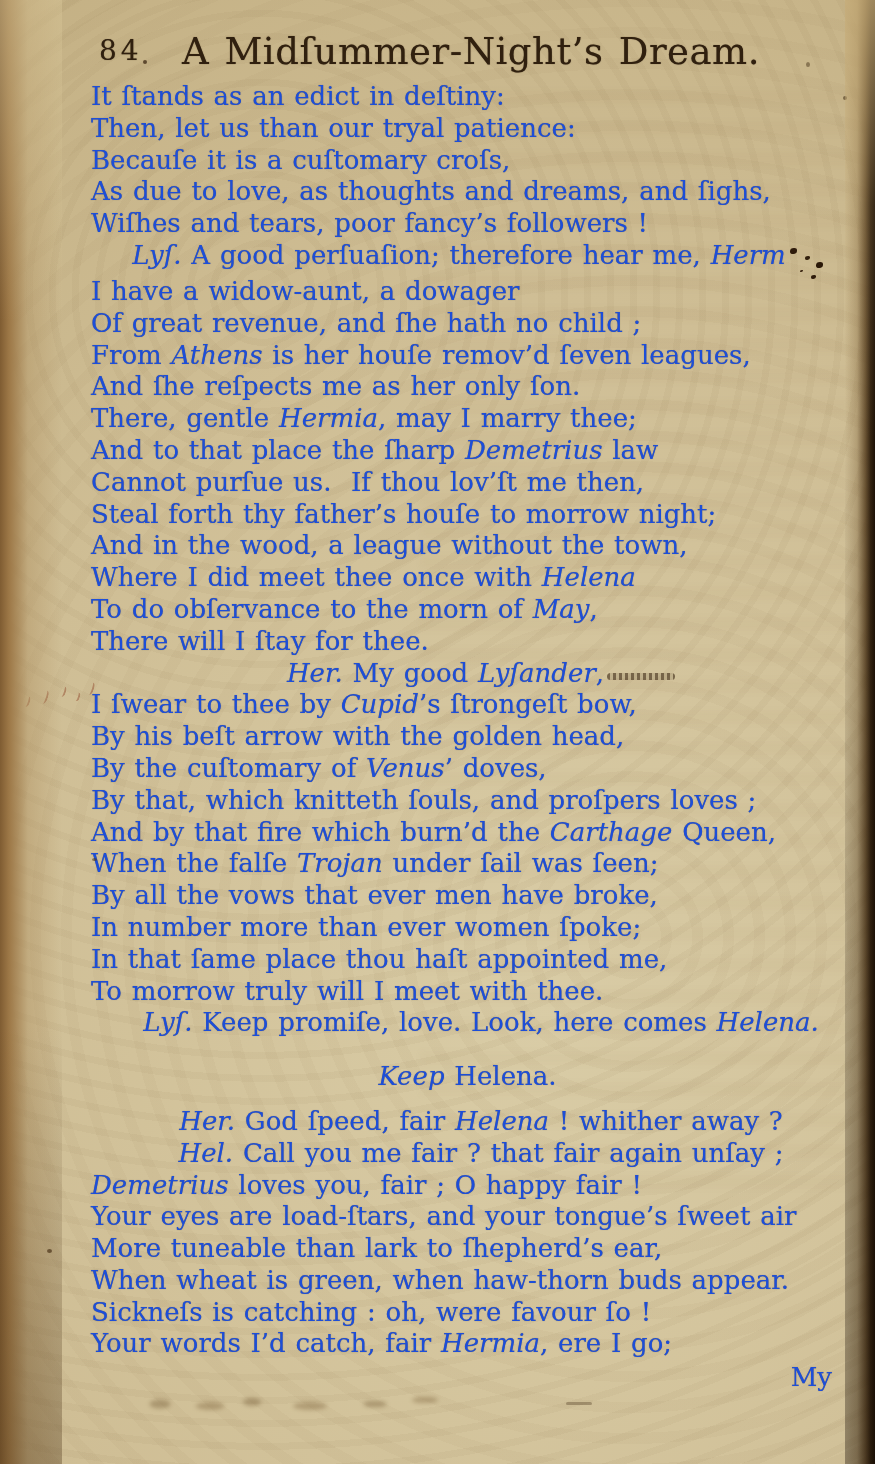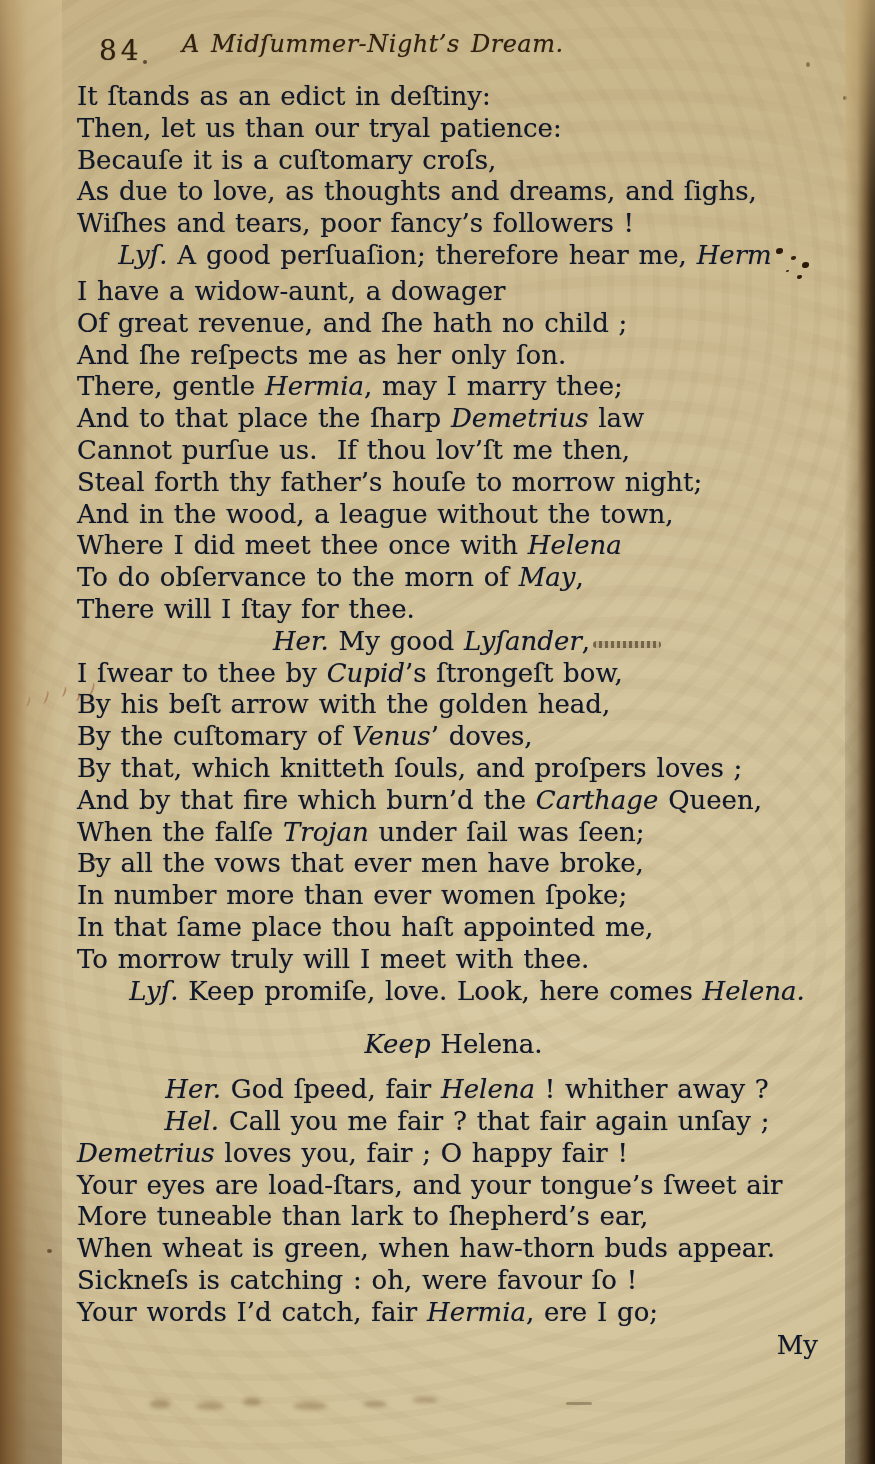--- a/index.html
+++ b/index.html
@@ -42,28 +42,28 @@
     content:"";position:absolute;inset:0;
     background:linear-gradient(to bottom,rgba(198,172,120,.75) 0%,rgba(198,172,120,.15) 14%,rgba(0,0,0,0) 30%,rgba(20,10,2,.35) 100%);
   }
   
   .header{position:absolute;top:30px;left:0;width:875px;height:44px;color:#30200f;}
   .pagenum{
     position:absolute;left:99px;top:4px;font-size:28px;letter-spacing:4px;
     text-shadow:0 0 1px rgba(48,32,15,.55);
   }
   .runtitle{
-    position:absolute;left:182px;top:0;font-size:24px;font-style:italic;
+    position:absolute;left:182px;top:0;font-size:37px;
     letter-spacing:.5px;word-spacing:3px;text-shadow:0 0 1px rgba(48,32,15,.55);
   }
   .pagenum-dot{position:absolute;left:143px;top:30px;width:4px;height:4px;border-radius:50%;background:#43301a;opacity:.8;}
   
   .text-block{
-    position:absolute;left:77px;top:81px;width:753px;
-    font-size:26px;line-height:31.8px;color:#0f172a;
+    position:absolute;left:91px;top:81px;width:753px;
+    font-size:26px;line-height:31.8px;color:#1d4ed8;
     text-shadow:0 0 .8px rgba(51,34,15,.5);
     word-spacing:1.5px;
   }
   .line{white-space:pre-wrap;}
   .line.indent{text-indent:27px;text-align:center;}
   .it{font-style:italic;}
   .line.stage{text-align:center;margin-top:22px;margin-bottom:13px;text-indent:0;}
   .catchword{text-align:right;padding-right:12px;margin-top:2px;}
   
   .smear{
@@ -127,20 +127,21 @@
 
 <div class="text-block" id="text-block">
     <div class="line"><span>It ſtands as an edict in deſtiny:</span></div>
     <div class="line"><span>Then, let us than our tryal patience:</span></div>
     <div class="line"><span>Becauſe it is a cuſtomary croſs,</span></div>
     <div class="line"><span>As due to love, as thoughts and dreams, and ſighs,</span></div>
     <div class="line"><span>Wiſhes and tears, poor fancy’s followers !</span></div>
     <div class="line indent"><span class="it">Lyſ.</span><span> A good perſuaſion; therefore hear me, </span><span class="it">Herm</span><span class="blot-inline"></span></div>
     <div class="line"><span>I have a widow-aunt, a dowager</span></div>
     <div class="line"><span>Of great revenue, and ſhe hath no child ;</span></div>
+    <div class="line"><span>From </span><span class="it">Athens</span><span> is her houſe remov’d ſeven leagues,</span></div>
     <div class="line"><span>And ſhe reſpects me as her only ſon.</span></div>
     <div class="line"><span>There, gentle </span><span class="it">Hermia</span><span>, may I marry thee;</span></div>
     <div class="line"><span>And to that place the ſharp </span><span class="it">Demetrius</span><span> law</span></div>
     <div class="line"><span>Cannot purſue us.  If thou lov’ſt me then,</span></div>
     <div class="line"><span>Steal forth thy father’s houſe to morrow night;</span></div>
     <div class="line"><span>And in the wood, a league without the town,</span></div>
     <div class="line"><span>Where I did meet thee once with </span><span class="it">Helena</span></div>
     <div class="line"><span>To do obſervance to the morn of </span><span class="it">May</span><span>,</span></div>
     <div class="line"><span>There will I ſtay for thee.</span></div>
     <div class="line indent"><span class="it">Her.</span><span> My good </span><span class="it">Lyſander</span><span>,</span><span class="smear"></span></div>

